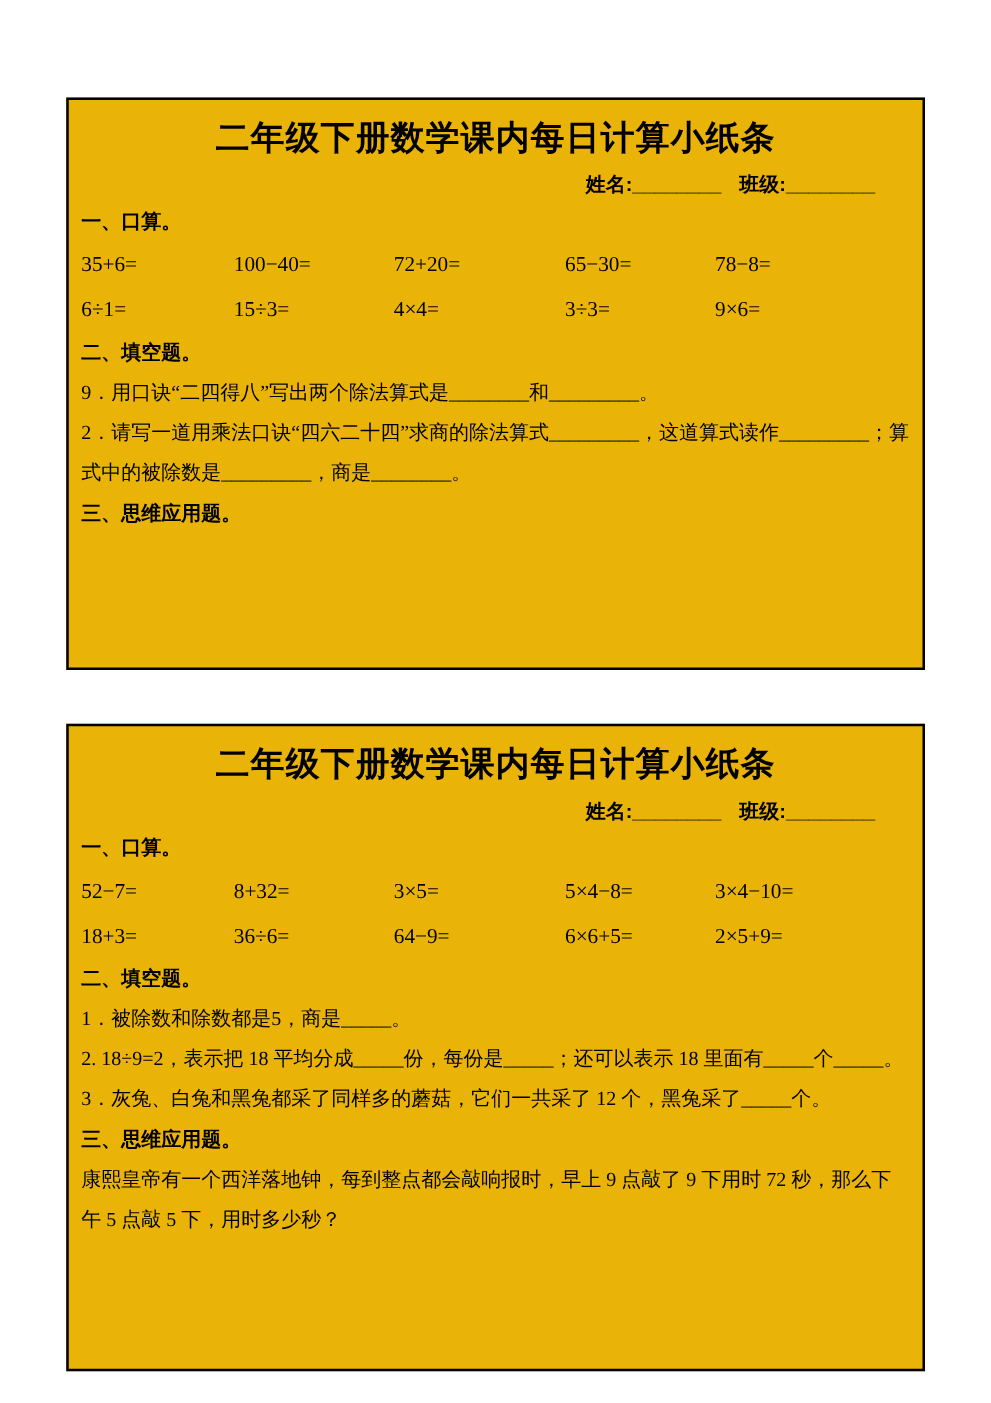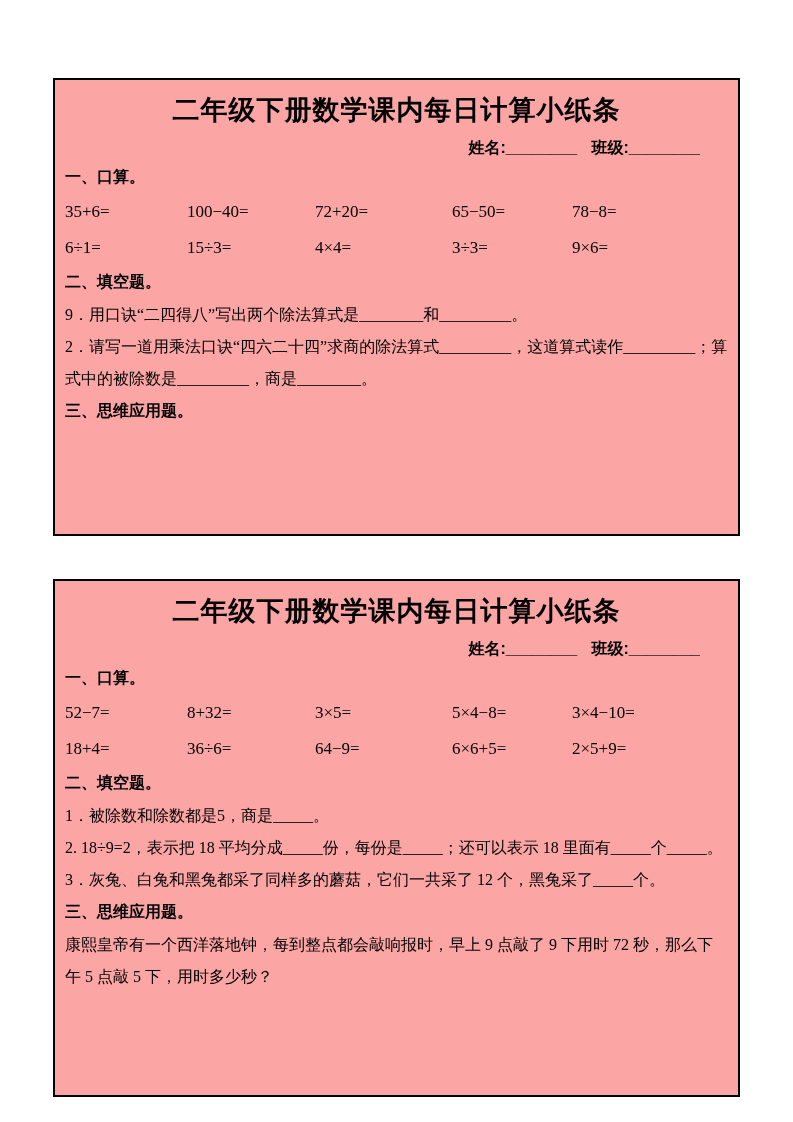--- a/index.html
+++ b/index.html
@@ -11,21 +11,21 @@
   }
   .page {
     width: 793px;
     height: 1122px;
     padding: 78px 53px 0 53px;
     background: #ffffff;
   }
   .sheet {
     border: 2px solid #000000;
     padding: 12px 10px 3px 10px;
-    background: #fca5a5;
+    background: #eab308;
   }
   .sheet-1 { height: 458px; margin-bottom: 43px; }
   .sheet-2 { height: 518px; }
   .title {
     text-align: center;
     font-size: 27px;
     font-weight: bold;
     font-family: "Liberation Sans", "DejaVu Sans", sans-serif;
     letter-spacing: 1px;
     margin-bottom: 10px;
@@ -73,21 +73,21 @@
     <div class="name-line">
       <span>姓名:________</span>
       <span>班级:________</span>
     </div>
 
     <div class="section-header">一、口算。</div>
     <div class="oral-grid">
       <span>35+6=</span>
       <span>100−40=</span>
       <span>72+20=</span>
-      <span>65−50=</span>
+      <span>65−30=</span>
       <span>78−8=</span>
     </div>
     <div class="oral-grid">
       <span>6÷1=</span>
       <span>15÷3=</span>
       <span>4×4=</span>
       <span>3÷3=</span>
       <span>9×6=</span>
     </div>
 
@@ -107,21 +107,21 @@
 
     <div class="section-header">一、口算。</div>
     <div class="oral-grid">
       <span>52−7=</span>
       <span>8+32=</span>
       <span>3×5=</span>
       <span>5×4−8=</span>
       <span>3×4−10=</span>
     </div>
     <div class="oral-grid">
-      <span>18+4=</span>
+      <span>18+3=</span>
       <span>36÷6=</span>
       <span>64−9=</span>
       <span>6×6+5=</span>
       <span>2×5+9=</span>
     </div>
 
     <div class="section-header">二、填空题。</div>
     <p class="fill-item">1．被除数和除数都是5，商是_____。</p>
     <p class="fill-item">2. 18÷9=2，表示把 18 平均分成_____份，每份是_____；还可以表示 18 里面有_____个_____。</p>
     <p class="fill-item">3．灰兔、白兔和黑兔都采了同样多的蘑菇，它们一共采了 12 个，黑兔采了_____个。</p>

